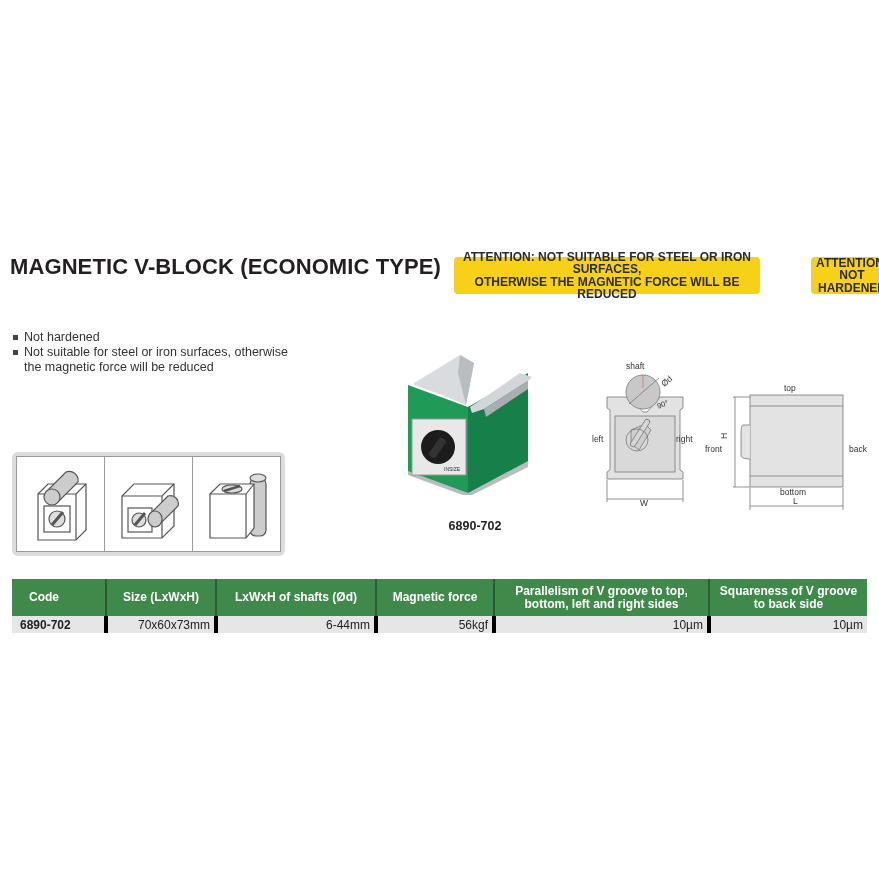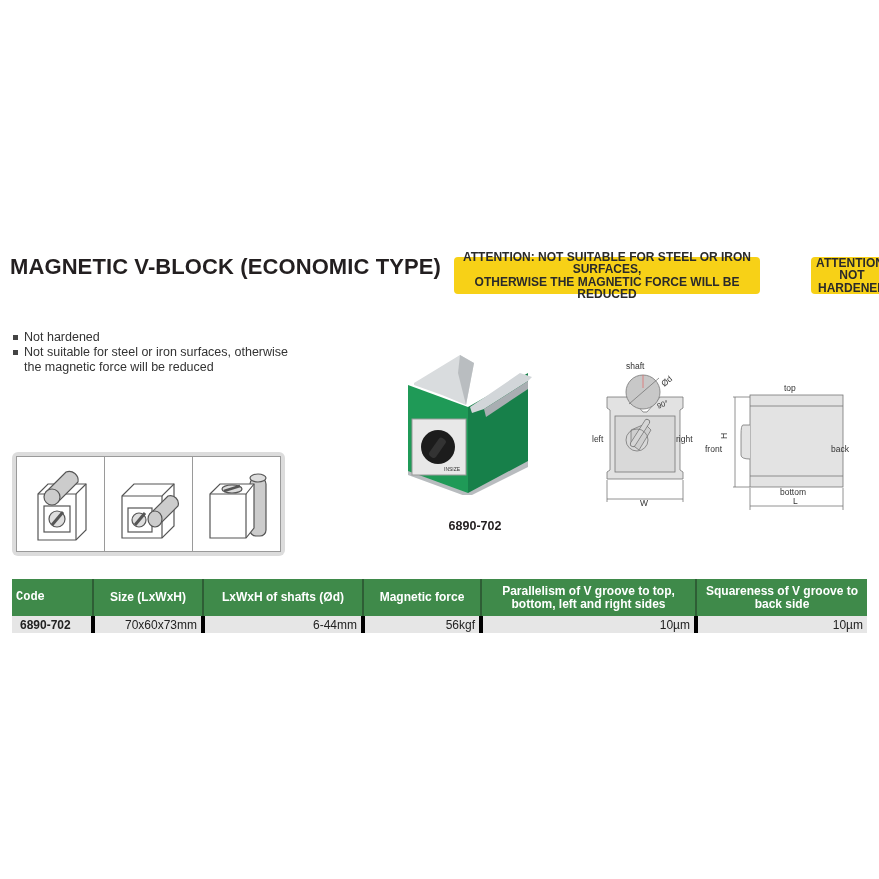--- a/index.html
+++ b/index.html
@@ -16,21 +16,21 @@
   .usage-inner { width:100%; height:100%; background:#fff; border:1px solid #9a9a9a; box-sizing:border-box; display:flex; }
   .usage-cell { flex:1; border-right:1px solid #9a9a9a; display:flex; align-items:center; justify-content:center; }
   .usage-cell:last-child { border-right:none; }
   .product-photo { left:400px; top:345px; width:140px; height:150px; }
   .product-code { left:430px; top:519px; width:90px; text-align:center; font-weight:bold; font-size:12.5px; color:#231f20; }
   .front-diagram { left:585px; top:352px; width:120px; height:165px; }
   .side-diagram { left:705px; top:375px; width:170px; height:135px; }
   .dlabel { position:absolute; font-size:8.5px; color:#333; }
   table.spec { position:absolute; left:12px; top:579px; width:855px; border-collapse:collapse; font-size:12px; }
   table.spec th { background:#3f8a4a; color:#fff; font-weight:bold; height:37px; padding:0 4px; text-align:center; line-height:13px; border-left:2px solid #2e5e35; }
-  table.spec th:first-child { border-left:none; text-align:left; padding-left:4px;font-family:Liberation Mono, monospace; }
+  table.spec th:first-child { border-left:none; text-align:left; padding-left:17px; }
   table.spec td { background:#e6e6e6; color:#222; height:17px; padding:0 4px; text-align:right; border-left:4px solid #000000; }
   table.spec td:first-child { border-left:none; text-align:left; padding-left:8px; font-weight:bold; }
 </style>
 </head>
 <body>
 
 <div class="abs title">MAGNETIC V-BLOCK (ECONOMIC TYPE)</div>
 
 <div class="abs warn warn1">
   <div>
@@ -155,21 +155,21 @@
       <line x1="28" y1="112" x2="45" y2="112"></line>
       <line x1="30" y1="22" x2="30" y2="112"></line>
       <line x1="45" y1="113" x2="45" y2="135"></line>
       <line x1="138" y1="113" x2="138" y2="135"></line>
       <line x1="45" y1="131" x2="138" y2="131"></line>
     </g>
   </svg>
   <span class="dlabel" style="left:79px;top:8px;">top</span>
   <span class="dlabel" style="left:0px;top:69px;">front</span>
   <span class="dlabel" style="left:16px;top:56px;transform:rotate(-90deg);">H</span>
-  <span class="dlabel" style="left:126px;top:69px;">back</span>
+  <span class="dlabel" style="left:144px;top:69px;">back</span>
   <span class="dlabel" style="left:75px;top:112px;">bottom</span>
   <span class="dlabel" style="left:88px;top:121px;">L</span>
 </div>
 
 <table class="spec">
   <thead>
     <tr>
       <th style="width:72px;">Code</th>
       <th style="width:100px;">Size (LxWxH)</th>
       <th style="width:150px;">LxWxH of shafts (Ød)</th>

